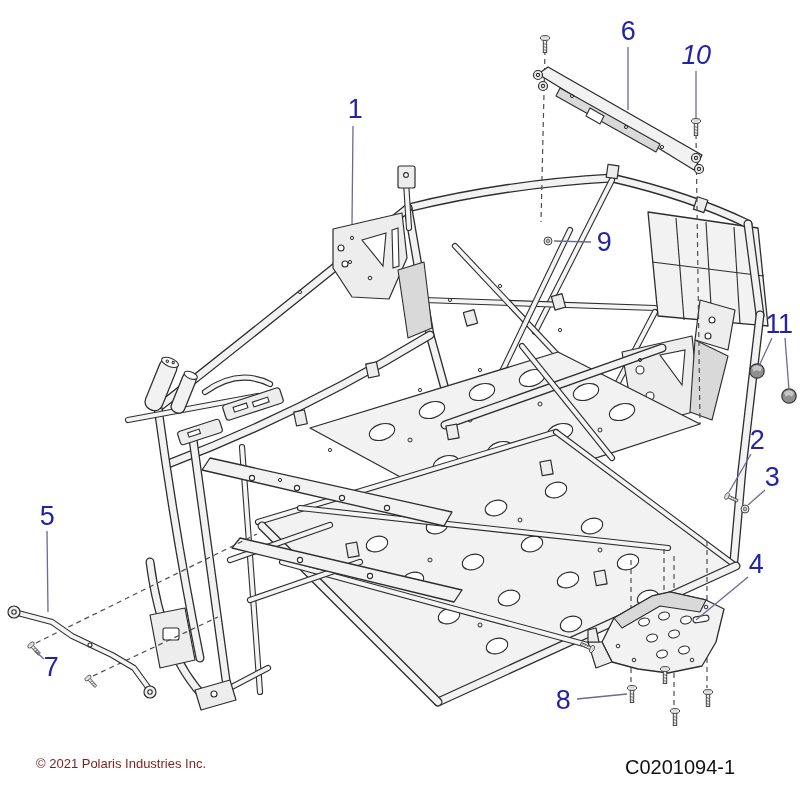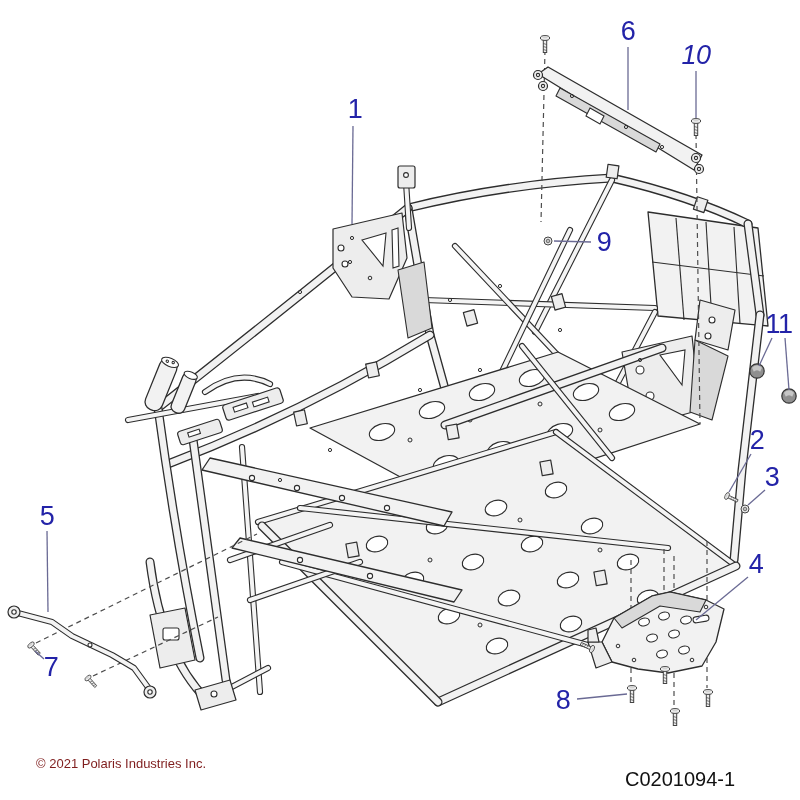--- a/index.html
+++ b/index.html
@@ -1,21 +1,21 @@
 <!DOCTYPE html>
 <html><head>
 <meta charset="utf-8">
 <style>
   html,body{margin:0;padding:0;background:#fff;}
   body{font-family:"Liberation Sans",sans-serif;}
   #stage{position:relative;width:800px;height:800px;background:#ffffff;overflow:hidden;}
   #diagram-svg{position:absolute;left:0;top:0;}
   .callout{position:absolute;transform:translate(-50%,-50%);font-size:27px;font-weight:500;line-height:1;letter-spacing:-.5px;}
   .footer-left{position:absolute;left:36px;top:756px;font-size:13px;color:#7f1d1d;}
-  .footer-right{position:absolute;left:625px;top:756px;font-size:20px;color:#111;margin-top:12px;}
+  .footer-right{position:absolute;left:625px;top:756px;font-size:20px;color:#111;}
   
   .tO{fill:none;stroke:#2d2d2d;stroke-width:9;stroke-linecap:round;stroke-linejoin:round}
   .tI{fill:none;stroke:#f2f2f2;stroke-width:6.4;stroke-linecap:round;stroke-linejoin:round}
   .tO2{fill:none;stroke:#2d2d2d;stroke-width:6.2;stroke-linecap:round;stroke-linejoin:round}
   .tI2{fill:none;stroke:#f4f4f4;stroke-width:4;stroke-linecap:round;stroke-linejoin:round}
   .pl{fill:#f2f2f2;stroke:#2d2d2d;stroke-width:1.3;stroke-linejoin:round}
   .pls{fill:#ededed;stroke:#2d2d2d;stroke-width:1.2;stroke-linejoin:round}
   .pld{fill:#d9d9d9;stroke:#2d2d2d;stroke-width:1.1;stroke-linejoin:round}
   .hole{fill:#fff;stroke:#2d2d2d;stroke-width:1.1}
   .dot{fill:none;stroke:#2d2d2d;stroke-width:1}

